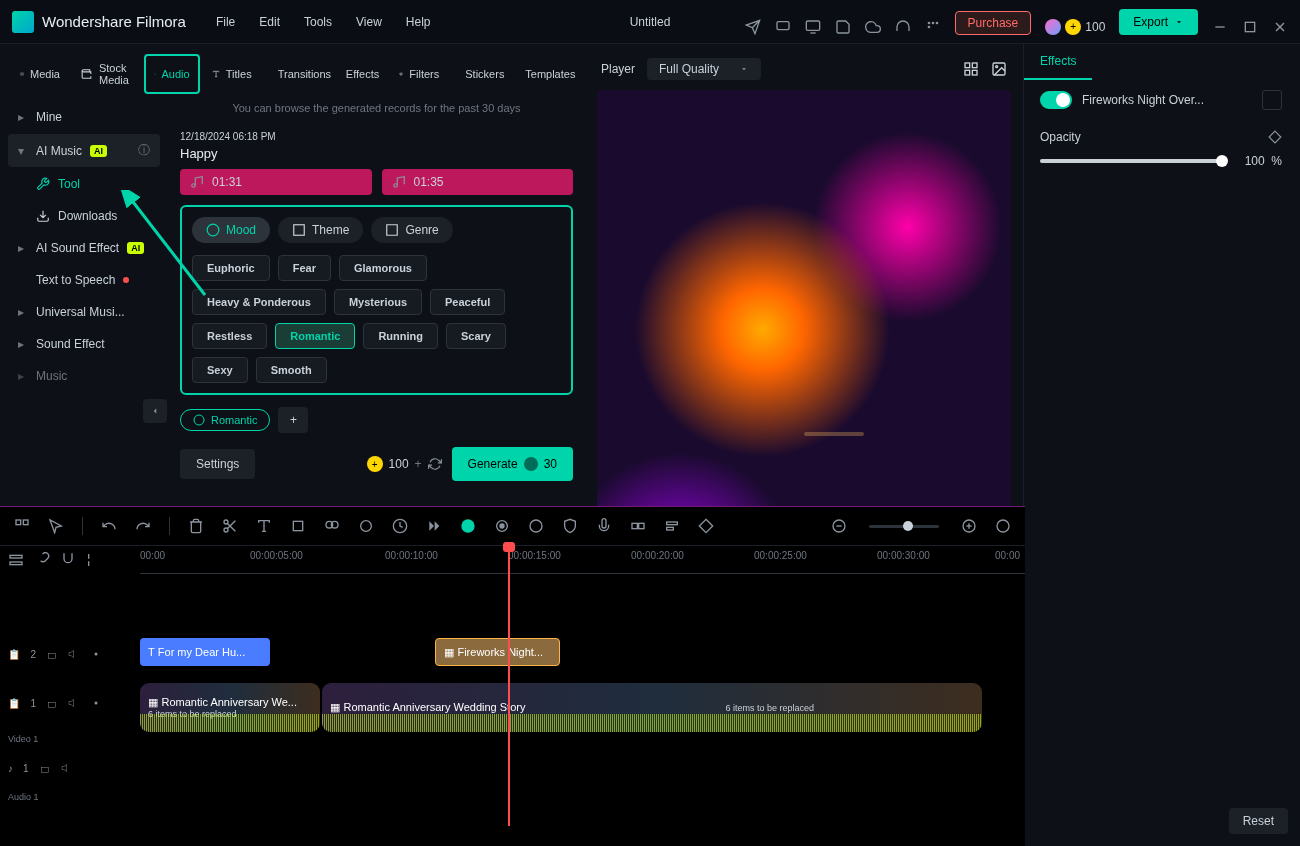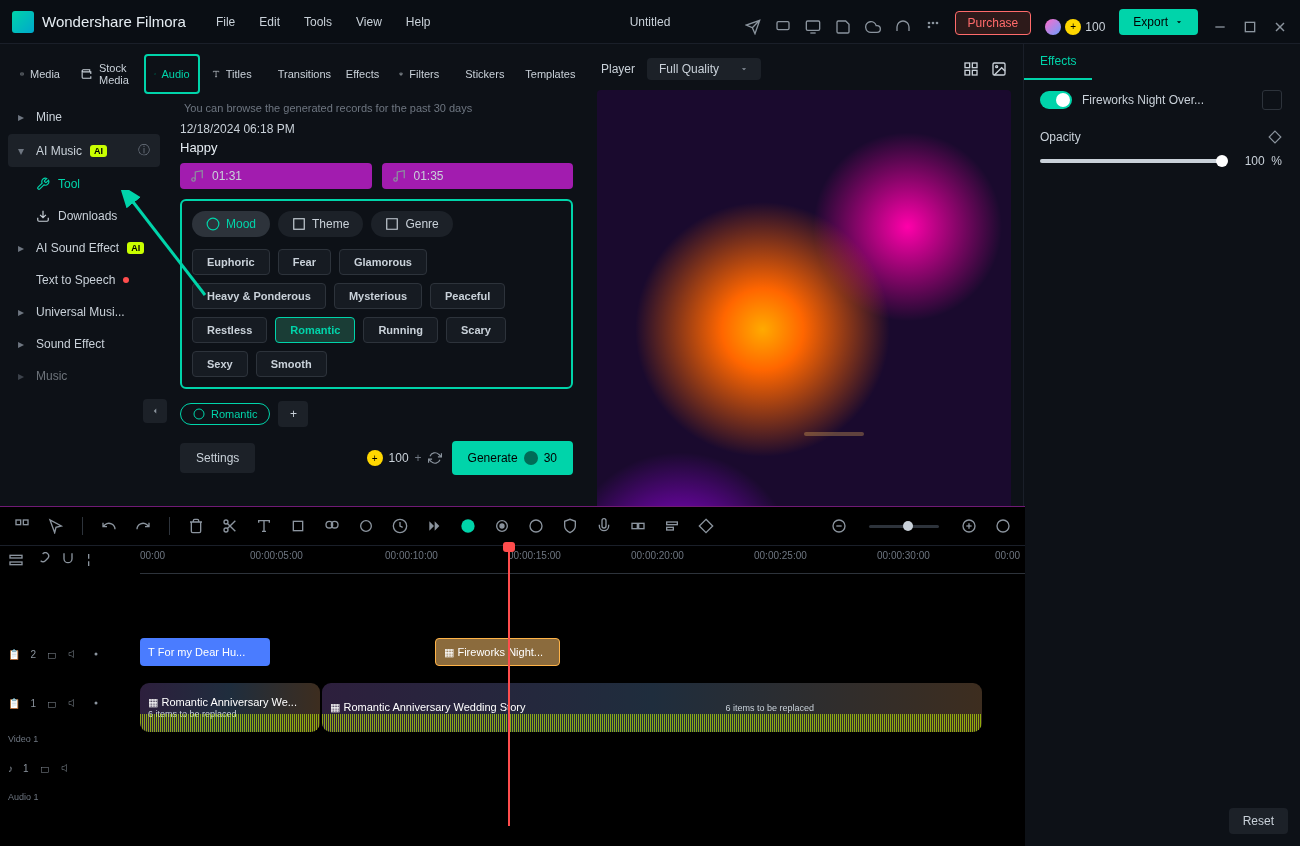--- a/index.html
+++ b/index.html
@@ -29,25 +29,25 @@
 .left-body { display:flex; flex:1; overflow:hidden; }
 .sidebar { width:168px; padding:4px 8px; }
 .side-item { display:flex; align-items:center; gap:8px; padding:8px 10px; border-radius:4px; cursor:pointer; margin-bottom:2px; color:#c9d1d9; position:relative; }
 .side-item.sel { background:#1c2128; }
 .side-item .chev { width:10px; color:#6e7681; }
 .ai-badge { background:#c9ff00; color:#000; font-size:9px; padding:1px 4px; border-radius:3px; font-weight:bold; }
 .dot { width:6px; height:6px; background:#ff4d4d; border-radius:50%; }
 .collapse-btn { width:24px; height:24px; background:#1c2128; border-radius:4px; display:flex; align-items:center; justify-content:center; margin:8px auto 0 135px; cursor:pointer; }
 
 .content { flex:1; padding:0 12px 12px; overflow:hidden; }
-.hint { text-align:left; color:#6e7681; font-size:11px; padding:4px; }
-.gen-date { color:#c9d1d9; font-size:12px; margin:4px 0 4px; }
+.hint { text-align:center; color:#6e7681; font-size:11px; padding:4px; }
+.gen-date { color:#c9d1d9; font-size:10px; margin:13px 0 4px; }
 .gen-mood { color:#e6edf3; font-size:13px; margin-bottom:8px; }
 .tracks { display:flex; gap:10px; margin-bottom:10px; }
-.track { display:flex; align-items:center; gap:8px; padding:6px 10px; background:#a21caf; border-radius:4px; flex:1; }
+.track { display:flex; align-items:center; gap:8px; padding:6px 10px; background:#be185d; border-radius:4px; flex:1; }
 .track svg { width:14px; height:14px; color:#8b949e; }
 .mood-panel { border:2px solid #00d4aa; border-radius:6px; padding:10px; }
 .mood-tabs { display:flex; gap:8px; margin-bottom:12px; }
 .mood-tab { display:flex; align-items:center; gap:6px; padding:6px 14px; border-radius:16px; background:#1c2128; cursor:pointer; }
 .mood-tab.active { background:#2d333b; }
 .mood-tab svg { width:14px; height:14px; }
 .chips { display:flex; flex-wrap:wrap; gap:8px;font-weight:bold; }
 .chip { padding:6px 14px; background:#161b22; border:1px solid #2d333b; border-radius:4px; cursor:pointer; font-size:11px; }
 .chip.sel { background:#1a3d36; color:#00d4aa; border-color:#00d4aa; }
 .selected-row { display:flex; gap:8px; margin-top:12px; align-items:center; }

